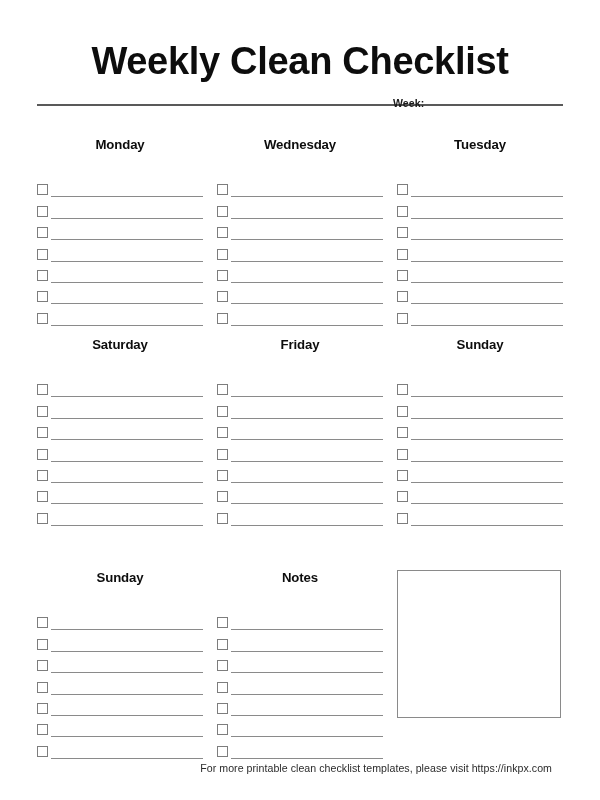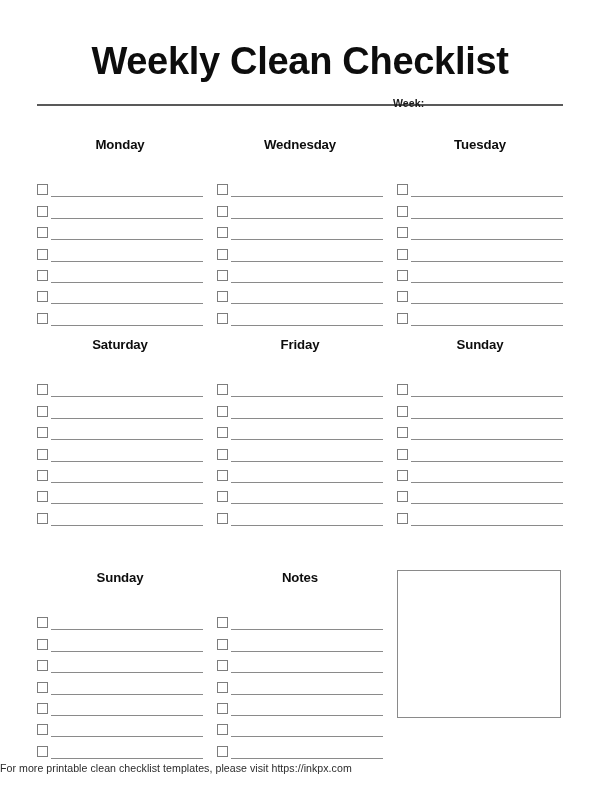--- a/index.html
+++ b/index.html
@@ -125,21 +125,21 @@
     box-sizing: border-box;
     margin-top: 1px;
   }
 
   
   .footer {
     position: absolute;
     left: 0;
     top: 762px;
     width: 552px;
-    text-align: left;
+    text-align: right;
     font-size: 10.6px;
     color: #2b2b2b;
     letter-spacing: 0.05px;
   }
 </style>
 </head>
 <body>
 
 <div class="page">
 

